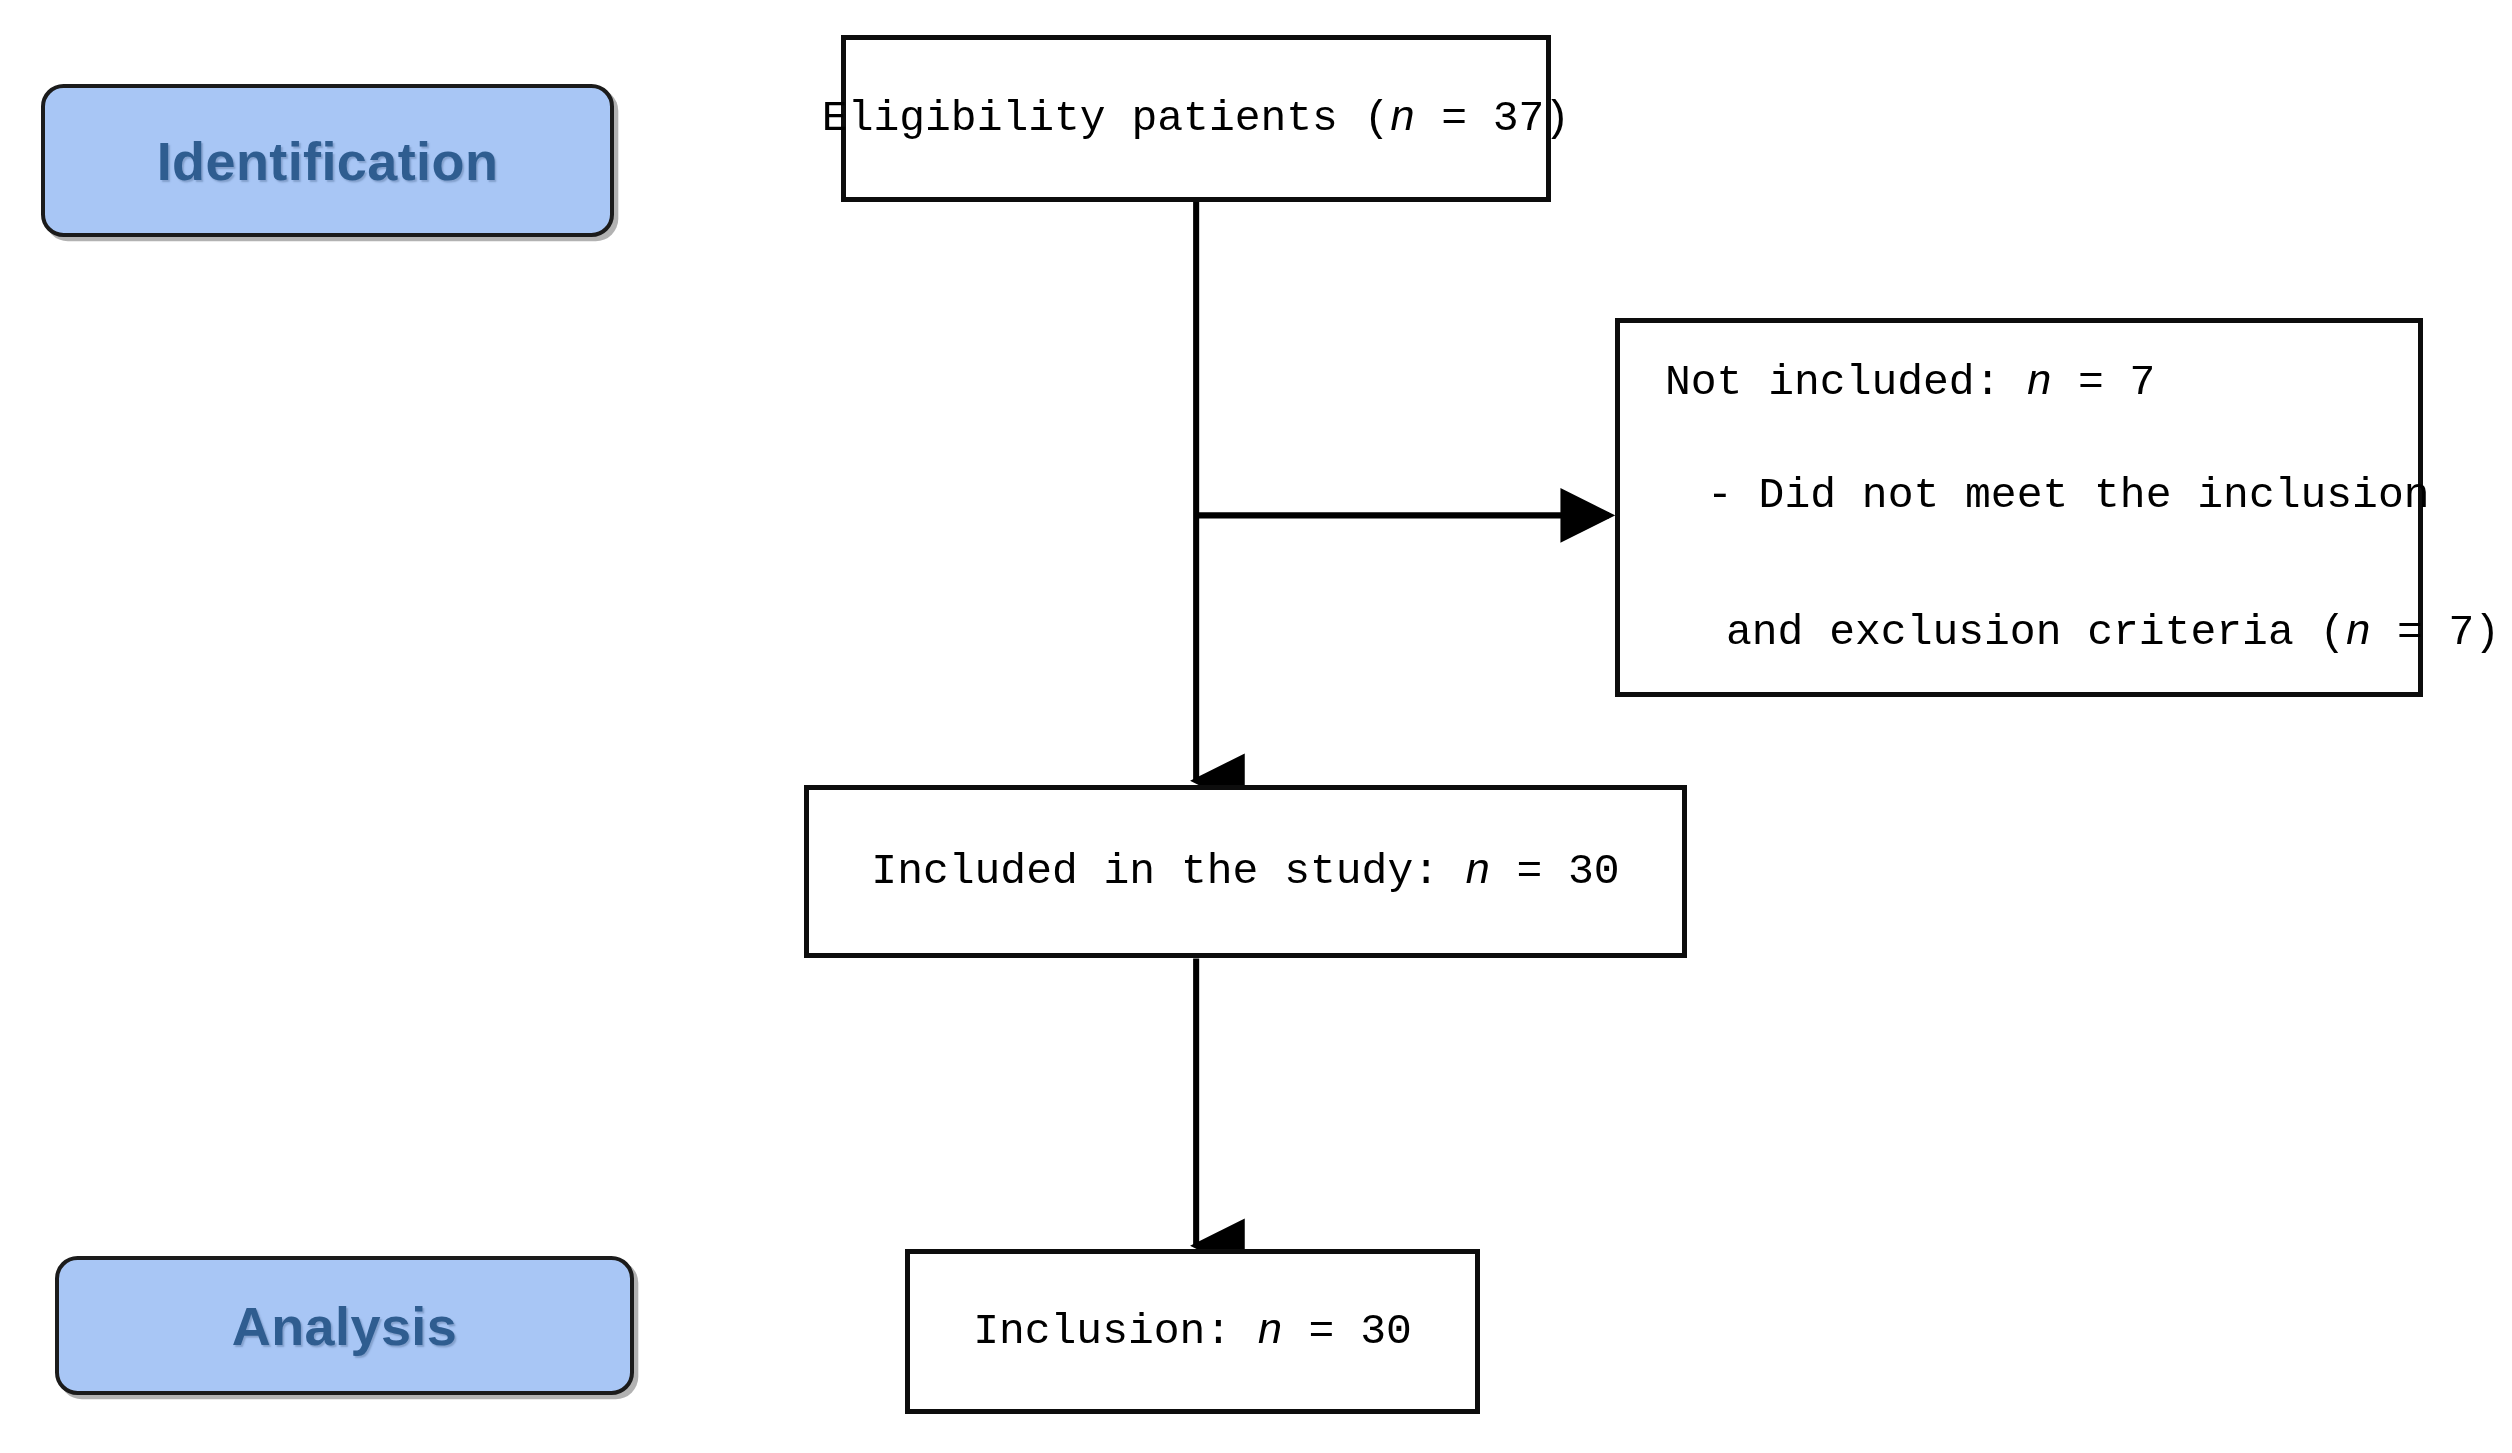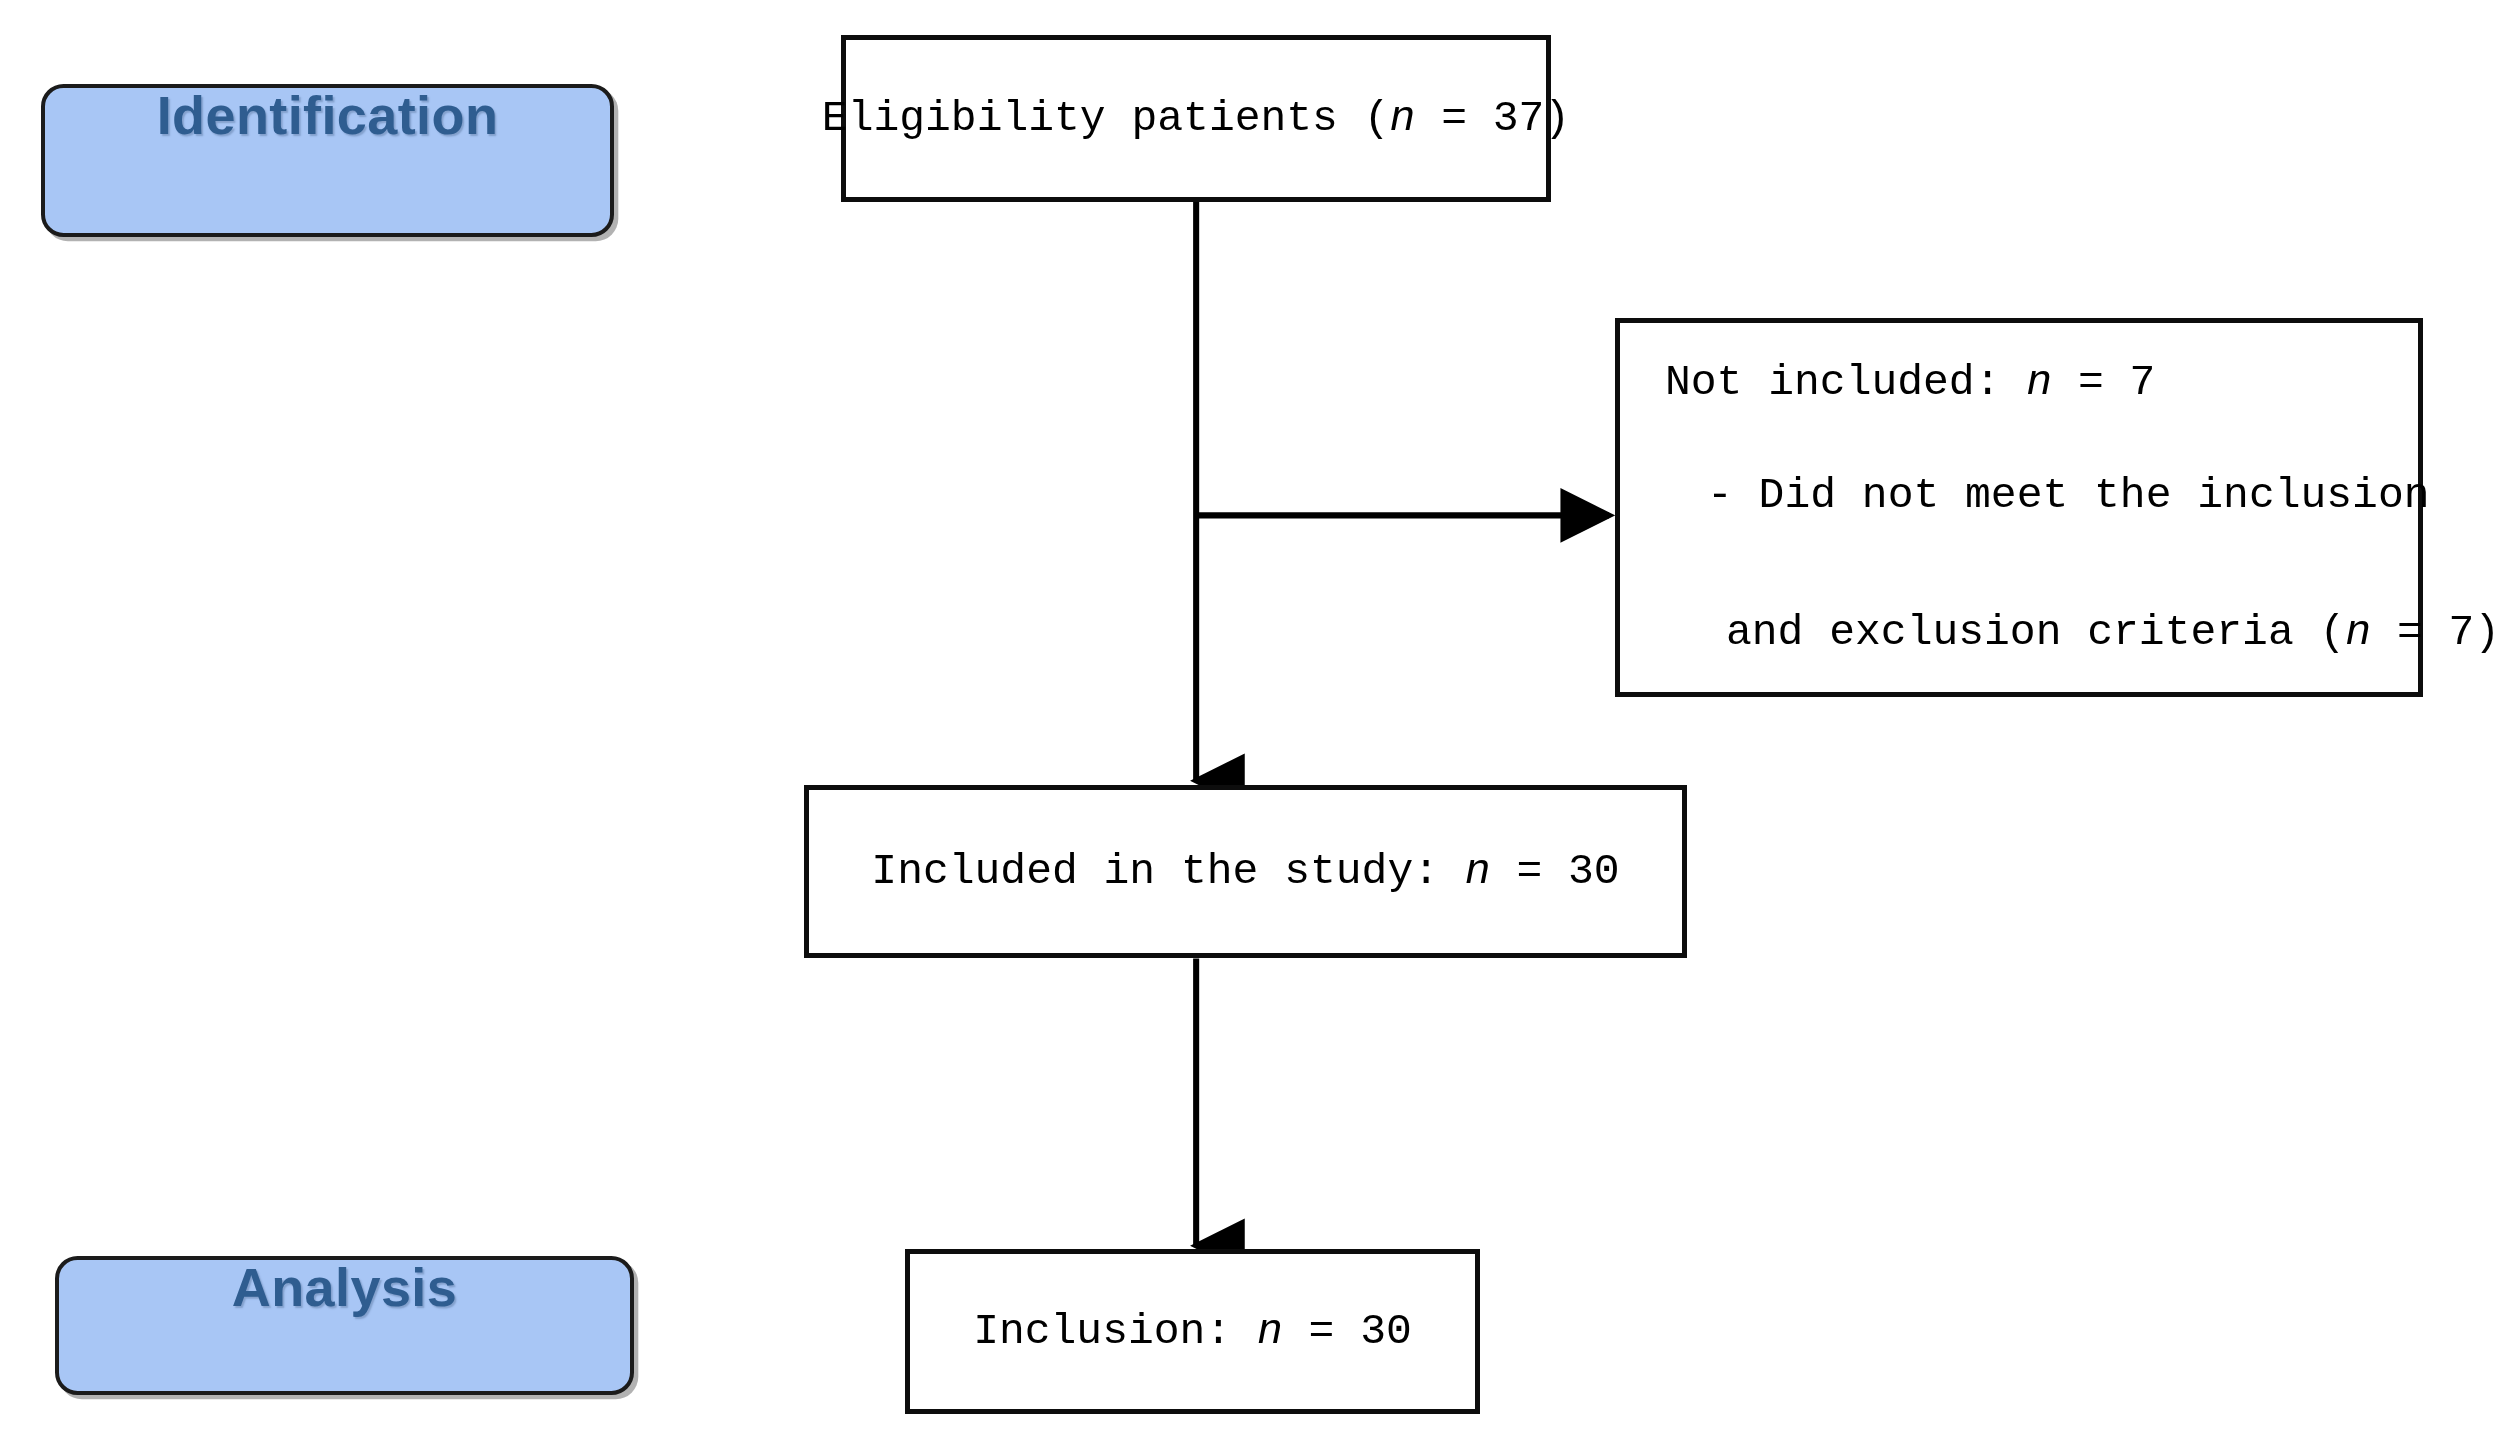--- a/index.html
+++ b/index.html
@@ -25,21 +25,21 @@
     height: 1454px;
   }
   
   .stage-pill {
     position: absolute;
     box-sizing: border-box;
     background: #A8C6F5;
     border: 4.3px solid #1b1b1b;
     border-radius: 22.6px;
     display: flex;
-    align-items: flex-start;
+    align-items: center;
     justify-content: center;
     box-shadow: 4.3px 4.3px 0 rgba(0,0,0,0.30);
   }
   .stage-pill .stage-text {
     font-family: "Liberation Sans", sans-serif;
     font-weight: bold;
     font-size: 54px;
     line-height: 1;
     color: #2F5D90;
     letter-spacing: 0.4px;

